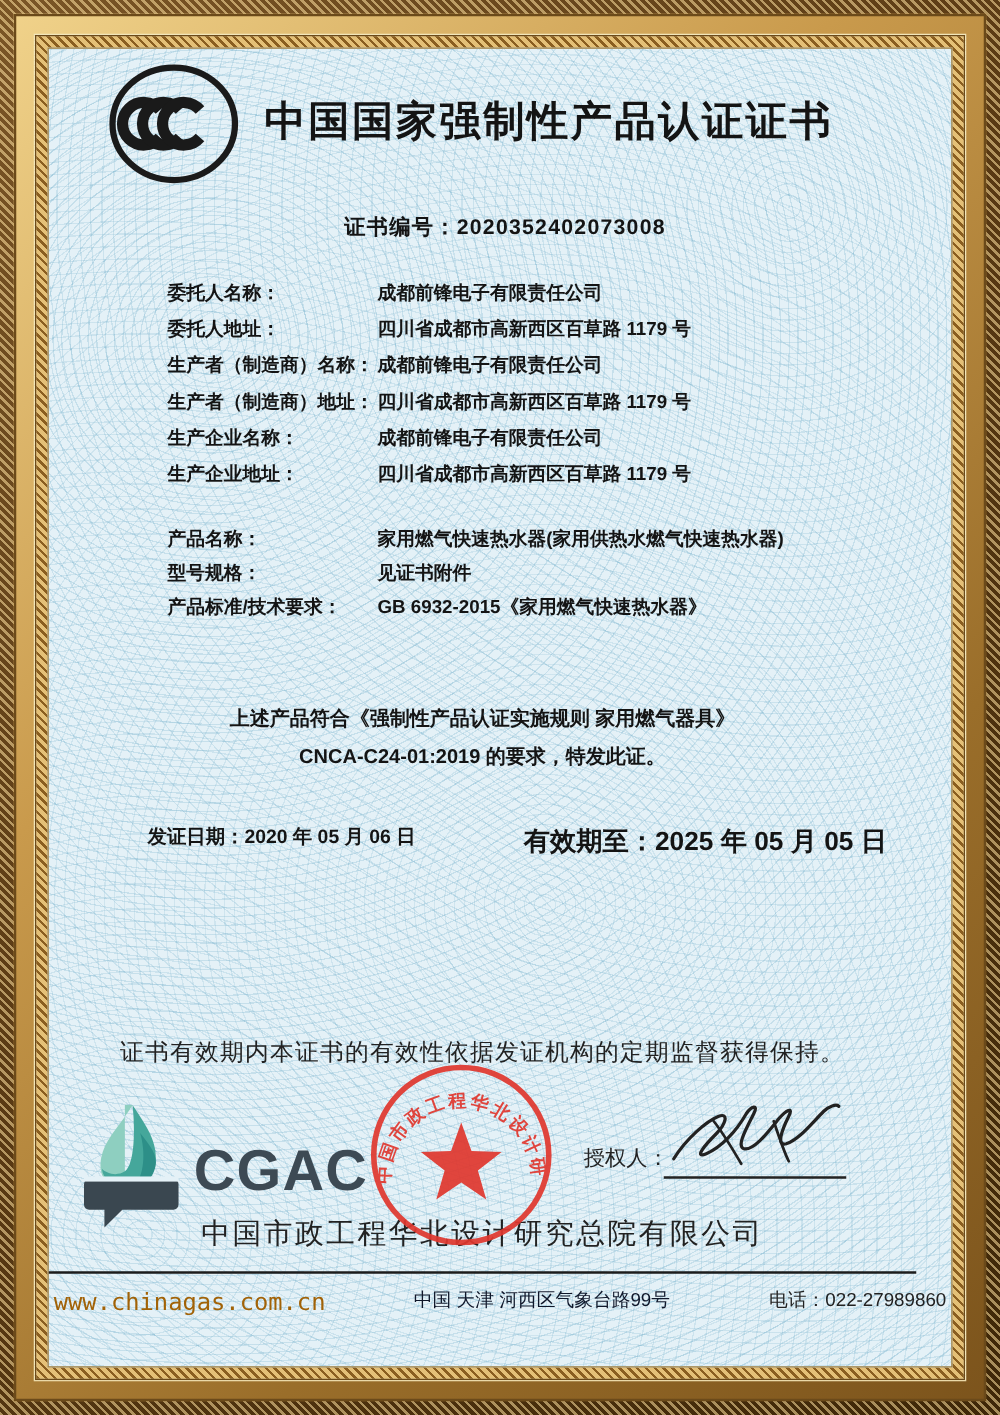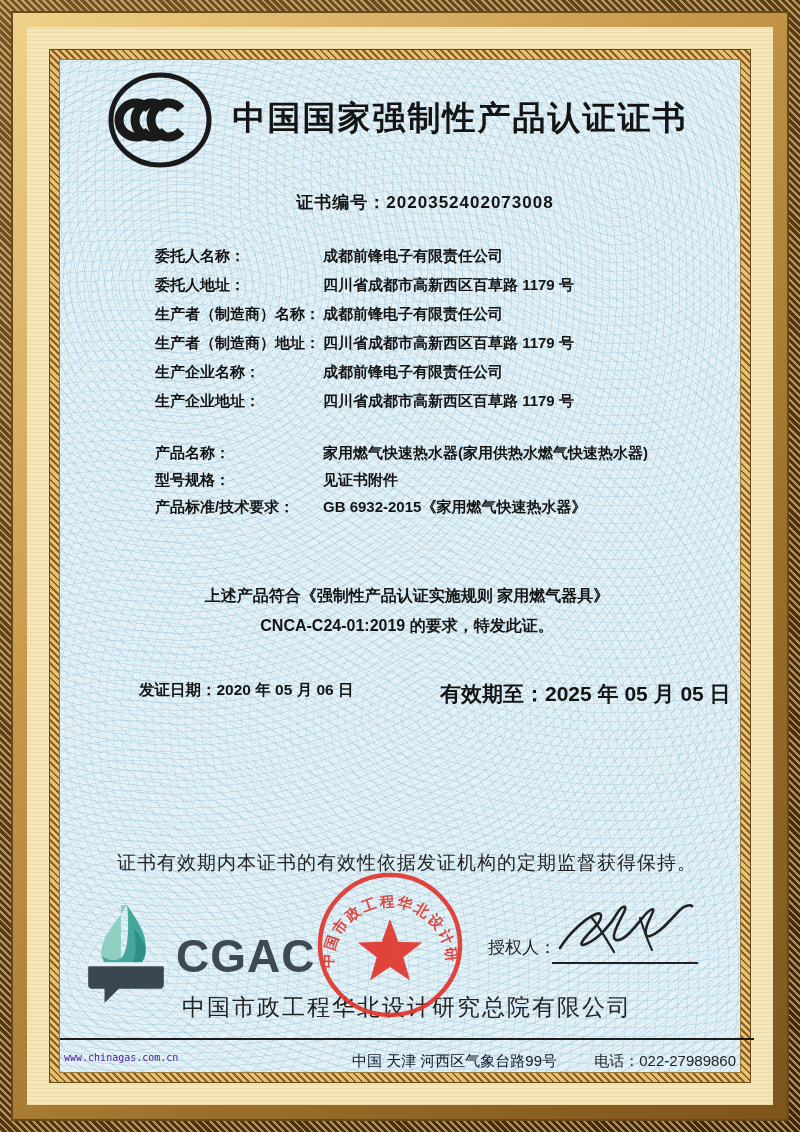--- a/index.html
+++ b/index.html
@@ -9,21 +9,21 @@
     background:#fff;overflow:hidden;
   }
   
   .f1{width:800px;height:1132px;box-sizing:border-box;padding:11px;
       background:
         repeating-linear-gradient(45deg,rgba(255,226,160,.55) 0 2px,rgba(0,0,0,0) 2px 5px),
         linear-gradient(135deg,#7a5526,#5a3a14 45%,#3e2708);}
   .f2{width:100%;height:100%;box-sizing:border-box;padding:16px;
       background:linear-gradient(135deg,#f0d28a,#c99a4c 35%,#9a6e2a 70%,#7c541c);
       box-shadow:inset 0 0 0 2px #6b4a1a;}
-  .f3{width:100%;height:100%;box-sizing:border-box;padding:22px;
+  .f3{width:100%;height:100%;box-sizing:border-box;padding:1px;
       background:
         repeating-linear-gradient(0deg,rgba(201,154,76,.18) 0 1px,rgba(0,0,0,0) 1px 4px),
         #f2e6bb;}
   .f4{width:100%;height:100%;box-sizing:border-box;padding:9px;
       background:repeating-linear-gradient(45deg,#8a5e20 0 2px,#e4c077 2px 5px);
       border:1px solid #6b4a1a;}
   
   .paper{position:relative;width:100%;height:100%;box-sizing:border-box;
       background-color:#e4f1f7;
       border:1px solid #9b7a3a;color:#141414;}
@@ -61,21 +61,21 @@
          font-weight:400;letter-spacing:1px;color:#222;}
   
   .cgac{left:20px;top:842px;display:flex;align-items:center;}
   .cgac-text{font-size:46px;font-weight:700;color:#3d4a54;letter-spacing:1px;margin-left:4px;}
   .stamp{left:250px;top:805px;width:160px;height:160px;z-index:3;opacity:.92;}
   .authrow{left:428px;top:876px;font-size:17px;font-weight:400;color:#222;}
   .sigline{left:492px;top:838px;width:146px;height:64px;border-bottom:2px solid #222;}
   .company{left:0;top:932px;width:694px;text-align:center;font-size:23px;
            font-weight:400;color:#222;letter-spacing:2px;z-index:2;}
   .divider{left:0;top:978px;width:694px;height:2px;background:#1c1c1c;}
-  .fwebsite{left:4px;top:992px;font-family:"DejaVu Sans Mono",monospace;font-size:10px;color:#4c1d95;}
+  .fwebsite{left:4px;top:992px;font-family:"DejaVu Sans Mono",monospace;font-size:19px;color:#a16207;}
   .faddress{left:292px;top:992px;font-size:15px;color:#0f172a;}
   .fphone{right:4px;top:992px;font-size:15px;color:#222;}
 </style>
 </head>
 <body>
 
 <div class="f1">
  <div class="f2">
   <div class="f3">
    <div class="f4">

